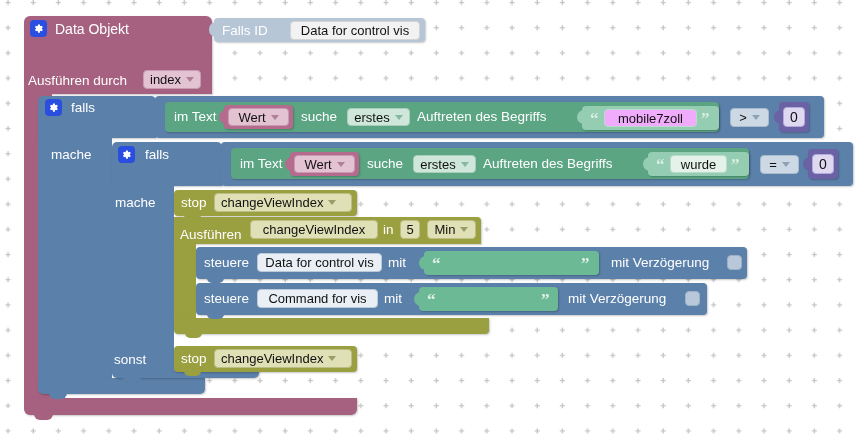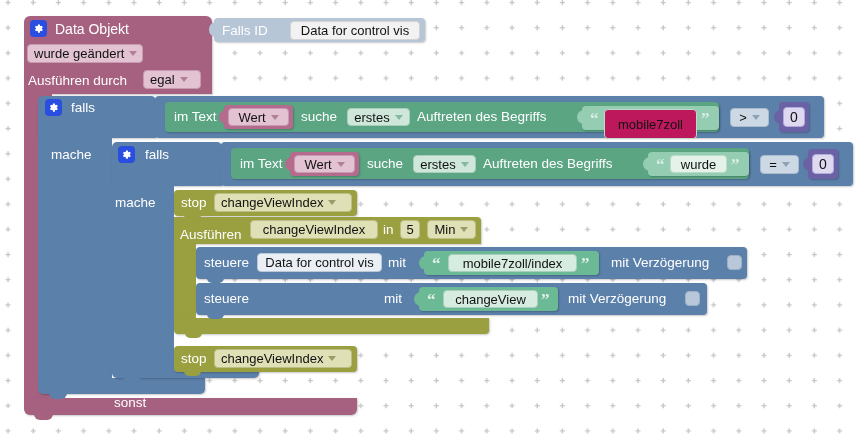--- a/index.html
+++ b/index.html
@@ -120,28 +120,24 @@
   <div class="blk c-pink" style="left:205px;top:22px;width:10px;height:15px;border-radius:0 7px 7px 0;"></div>
 
   <div class="gear" style="left:30px;top:20px;">
     <svg width="11" height="11" viewBox="0 0 24 24">
       <path fill="#ffffff" d="M12 8a4 4 0 1 0 0 8 4 4 0 0 0 0-8zm0 6a2 2 0 1 1 0-4 2 2 0 0 1 0 4z"></path>
       <path fill="#ffffff" d="M19.4 13a7.9 7.9 0 0 0 0-2l2.1-1.6-2-3.5-2.5 1a7.6 7.6 0 0 0-1.7-1L14.9 3h-4l-.4 2.9c-.6.2-1.2.6-1.7 1l-2.5-1-2 3.5L6.4 11a7.9 7.9 0 0 0 0 2l-2.1 1.6 2 3.5 2.5-1c.5.4 1.1.8 1.7 1l.4 2.9h4l.4-2.9c.6-.2 1.2-.6 1.7-1l2.5 1 2-3.5L19.4 13z"></path>
     </svg>
   </div>
   <div class="lbl" style="left:55px;top:22px;font-size:14px;">Data Objekt</div>
 
-  <div class="field f-pinklite" style="left:27px;top:44px;width:116px;height:19px;justify-content:flex-start;">
-    <span style="font-size:13px;">wurde geändert</span>
-    <span class="caret pinkc"></span>
-  </div>
 
   <div class="lbl" style="left:28px;top:74px;font-size:13.5px;">Ausführen durch</div>
   <div class="field f-pinklite" style="left:143px;top:70px;width:58px;height:19px;justify-content:flex-start;">
-    <span style="font-size:13px;">egal</span>
+    <span style="font-size:13px;">index</span>
     <span class="caret pinkc"></span>
   </div>
 
   <div class="blk c-lblue shadow" style="left:214px;top:18px;width:211px;height:24px;border-radius:4px;"></div>
   <div class="blk c-lblue" style="left:209px;top:22px;width:8px;height:15px;border-radius:7px 0 0 7px;"></div>
   <div class="lbl" style="left:222px;top:24px;font-size:13.5px;">Falls ID</div>
   <div class="field f-white" style="left:290px;top:21px;width:130px;height:19px;">
     <span style="font-size:13px;">Data for control vis</span>
   </div>
 
@@ -176,21 +172,21 @@
   <div class="lbl" style="left:301px;top:110px;">suche</div>
   <div class="field f-greenlite" style="left:347px;top:108px;width:63px;height:18px;">
     <span style="font-size:13px;">erstes</span>
     <span class="caret greenc"></span>
   </div>
   <div class="lbl" style="left:417px;top:110px;">Auftreten des Begriffs</div>
 
   <div class="blk shadow" style="left:582px;top:106px;width:137px;height:24px;border-radius:4px;background:#95cdb2;"></div>
   <div class="blk" style="left:577px;top:110px;width:7px;height:14px;border-radius:7px 0 0 7px;background:#95cdb2;"></div>
   <div class="quote" style="left:590px;top:110px;color:#d9efe4;">“</div>
-  <div class="field f-greenlite" style="left:604px;top:109px;width:93px;height:30px;background:#be185d;border-color:#bcdccb;">
+  <div class="field f-greenlite" style="left:604px;top:109px;width:93px;height:18px;background:#f0abfc;border-color:#bcdccb;">
     <span style="font-size:13px;">mobile7zoll</span>
   </div>
   <div class="quote" style="left:701px;top:110px;color:#d9efe4;">”</div>
 
   <div class="field f-greyblue" style="left:730px;top:108px;width:39px;height:19px;">
     <span style="font-size:13px;">&gt;</span>
     <span class="caret bluec"></span>
   </div>
 
   <div class="blk c-purple shadow" style="left:779px;top:102px;width:30px;height:30px;border-radius:4px;"></div>
@@ -206,21 +202,21 @@
   <div class="blk c-blue2" style="left:215px;top:147px;width:10px;height:14px;border-radius:0 7px 7px 0;"></div>
 
   <div class="gear" style="left:118px;top:146px;">
     <svg width="11" height="11" viewBox="0 0 24 24">
       <path fill="#ffffff" d="M12 8a4 4 0 1 0 0 8 4 4 0 0 0 0-8zm0 6a2 2 0 1 1 0-4 2 2 0 0 1 0 4z"></path>
       <path fill="#ffffff" d="M19.4 13a7.9 7.9 0 0 0 0-2l2.1-1.6-2-3.5-2.5 1a7.6 7.6 0 0 0-1.7-1L14.9 3h-4l-.4 2.9c-.6.2-1.2.6-1.7 1l-2.5-1-2 3.5L6.4 11a7.9 7.9 0 0 0 0 2l-2.1 1.6 2 3.5 2.5-1c.5.4 1.1.8 1.7 1l.4 2.9h4l.4-2.9c.6-.2 1.2-.6 1.7-1l2.5 1 2-3.5L19.4 13z"></path>
     </svg>
   </div>
   <div class="lbl" style="left:145px;top:148px;">falls</div>
   <div class="lbl" style="left:115px;top:196px;">mache</div>
-  <div class="lbl" style="left:114px;top:353px;margin-top:43px;">sonst</div>
+  <div class="lbl" style="left:114px;top:353px;">sonst</div>
 
   <div class="blk c-blue2 shadow" style="left:221px;top:142px;width:632px;height:44px;border-radius:4px;"></div>
   <div class="blk c-blue2" style="left:216px;top:153px;width:8px;height:15px;border-radius:7px 0 0 7px;"></div>
 
   <div class="blk c-green shadow" style="left:231px;top:148px;width:518px;height:31px;border-radius:4px;"></div>
   <div class="lbl" style="left:240px;top:157px;">im Text</div>
 
   <div class="blk c-pinkhd shadow" style="left:290px;top:152px;width:69px;height:24px;border-radius:4px;"></div>
   <div class="blk c-pinkhd" style="left:285px;top:157px;width:7px;height:14px;border-radius:7px 0 0 7px;"></div>
   <div class="field f-pinklite" style="left:294px;top:155px;width:61px;height:18px;">
@@ -282,39 +278,36 @@
   <div class="blk c-blue2" style="left:207px;top:278px;width:17px;height:5px;border-radius:0 0 7px 7px;"></div>
   <div class="lbl" style="left:204px;top:256px;">steuere</div>
   <div class="field f-bluelite" style="left:257px;top:253px;width:125px;height:19px;">
     <span style="font-size:13px;">Data for control vis</span>
   </div>
   <div class="lbl" style="left:388px;top:256px;">mit</div>
 
   <div class="blk shadow" style="left:424px;top:251px;width:175px;height:24px;border-radius:4px;background:#6cb996;"></div>
   <div class="blk" style="left:419px;top:256px;width:7px;height:14px;border-radius:7px 0 0 7px;background:#6cb996;"></div>
   <div class="quote" style="left:432px;top:255px;color:#e2f2ea;">“</div>
-  <div class="field" style="left:448px;top:254px;width:129px;height:18px;background:#d7ece1;border:1px solid #a9cfbb;">
-    <span style="font-size:13px;">mobile7zoll/index</span>
-  </div>
   <div class="quote" style="left:581px;top:255px;color:#e2f2ea;">”</div>
 
   <div class="lbl" style="left:611px;top:256px;">mit Verzögerung</div>
   <div class="chk" style="left:727px;top:255px;"></div>
 
   <div class="blk c-blue2 shadow" style="left:196px;top:283px;width:511px;height:32px;border-radius:4px;"></div>
   <div class="blk c-blue2" style="left:207px;top:314px;width:17px;height:5px;border-radius:0 0 7px 7px;"></div>
   <div class="lbl" style="left:204px;top:292px;">steuere</div>
+  <div class="field f-bluelite" style="left:257px;top:289px;width:121px;height:19px;">
+    <span style="font-size:13px;">Command for vis</span>
+  </div>
   <div class="lbl" style="left:384px;top:292px;">mit</div>
 
   <div class="blk shadow" style="left:419px;top:287px;width:139px;height:24px;border-radius:4px;background:#6cb996;"></div>
   <div class="blk" style="left:414px;top:292px;width:7px;height:14px;border-radius:7px 0 0 7px;background:#6cb996;"></div>
   <div class="quote" style="left:427px;top:291px;color:#e2f2ea;">“</div>
-  <div class="field" style="left:443px;top:290px;width:95px;height:18px;background:#d7ece1;border:1px solid #a9cfbb;">
-    <span style="font-size:13px;">changeView</span>
-  </div>
   <div class="quote" style="left:541px;top:291px;color:#e2f2ea;">”</div>
 
   <div class="lbl" style="left:568px;top:292px;">mit Verzögerung</div>
   <div class="chk" style="left:685px;top:291px;"></div>
 
   <div class="blk c-olive shadow" style="left:174px;top:346px;width:183px;height:26px;border-radius:4px;"></div>
   <div class="blk c-olive" style="left:184px;top:371px;width:17px;height:5px;border-radius:0 0 7px 7px;"></div>
   <div class="lbl" style="left:181px;top:352px;">stop</div>
   <div class="field f-olivelite" style="left:214px;top:349px;width:138px;height:19px;justify-content:flex-start;">
     <span style="font-size:13px;">changeViewIndex</span>

